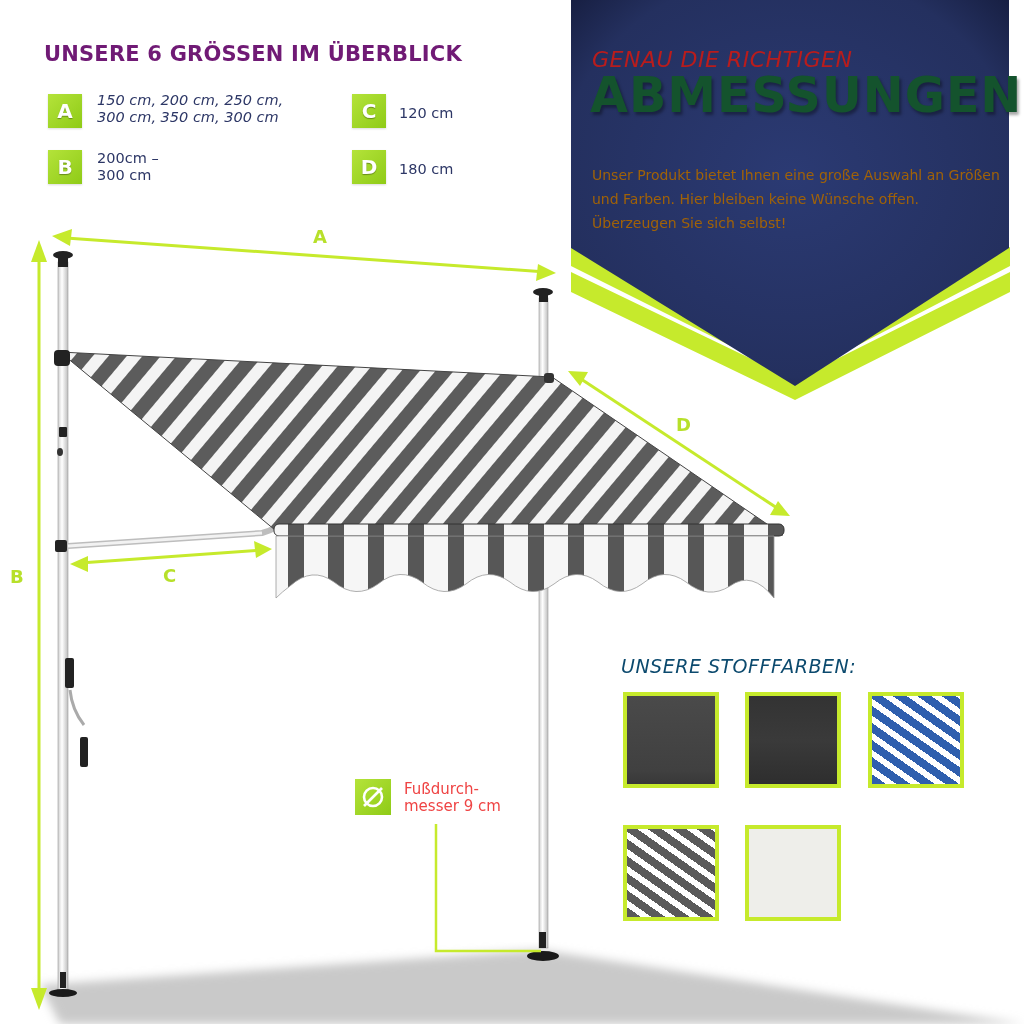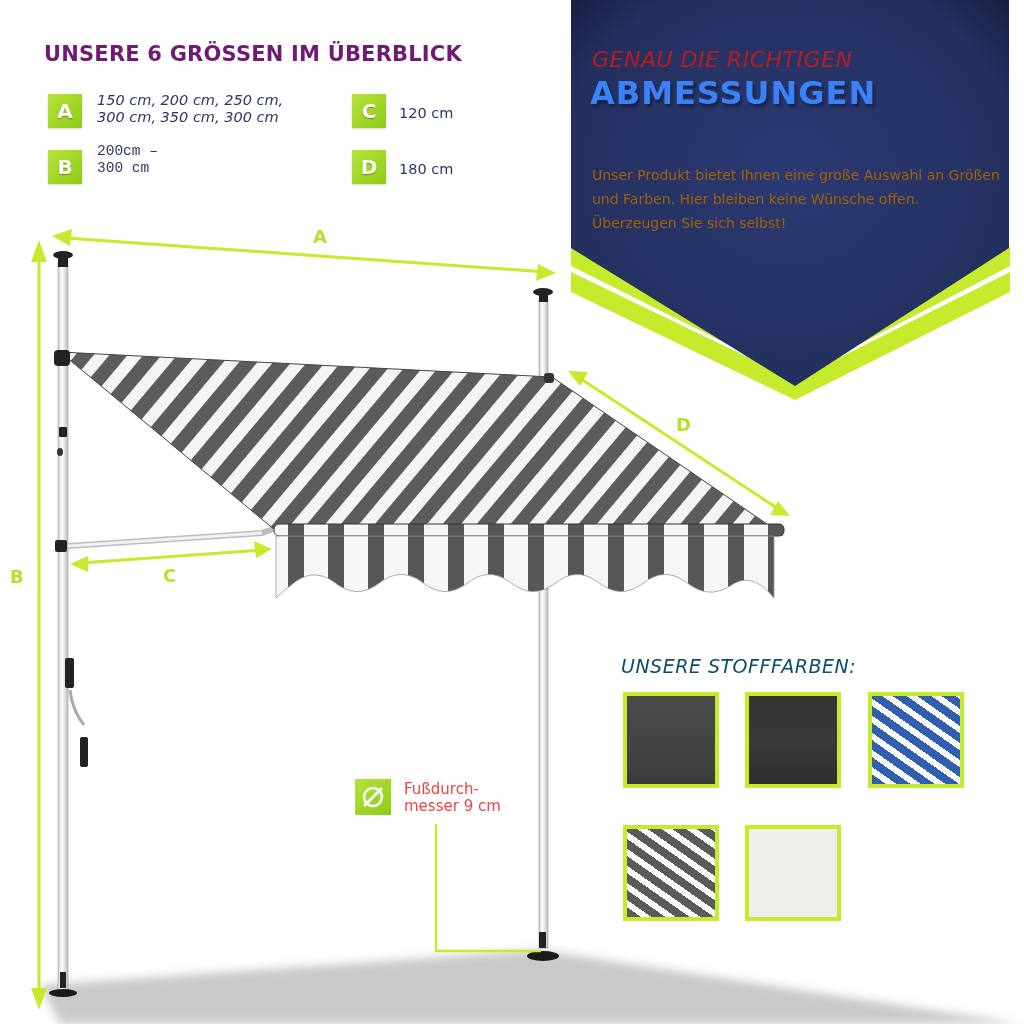--- a/index.html
+++ b/index.html
@@ -31,22 +31,22 @@
   }
 
   
   .banner-svg { left: 560px; top: 0; }
   .banner-sub {
     left: 592px; top: 47px;
     font-style: italic; font-size: 22px; color: #b91c1c; letter-spacing: 0.5px;
     white-space: nowrap;
   }
   .banner-title {
-    left: 590px; top: 74px;
-    font-weight: bold; font-size: 32px; color: #3b82f6; letter-spacing: 1px;
+    left: 590px; top: 67px;
+    font-weight: bold; font-size: 49px; color: #14532d; letter-spacing: 1px;
     white-space: nowrap;
     text-shadow: 2px 3px 3px rgba(0,0,0,0.35);
   }
   .banner-body {
     left: 592px; top: 136px; width: 410px;
     font-size: 14px; line-height: 24px; color: #a16207; margin-top: 27px;
   }
 
   
   .fabrics-title {
@@ -85,21 +85,21 @@
 
 <div class="abs sizes-title">UNSERE 6 GRÖSSEN IM ÜBERBLICK</div>
 
 <div class="abs badge" style="left:48px;top:94px;">A</div>
 <div class="abs size-text" style="left:97px;top:92px;font-style:italic;">
   <div>150 cm, 200 cm, 250 cm,</div>
   <div>300 cm, 350 cm, 300 cm</div>
 </div>
 
 <div class="abs badge" style="left:48px;top:150px;">B</div>
-<div class="abs size-text" style="left:97px;top:143px;font-family:Liberation Mono, monospace;">
+<div class="abs size-text" style="left:97px;top:150px;">
   <div>200cm –</div>
   <div>300 cm</div>
 </div>
 
 <div class="abs badge" style="left:352px;top:94px;">C</div>
 <div class="abs size-text" style="left:399px;top:105px;">120 cm</div>
 
 <div class="abs badge" style="left:352px;top:150px;">D</div>
 <div class="abs size-text" style="left:399px;top:161px;">180 cm</div>
 

